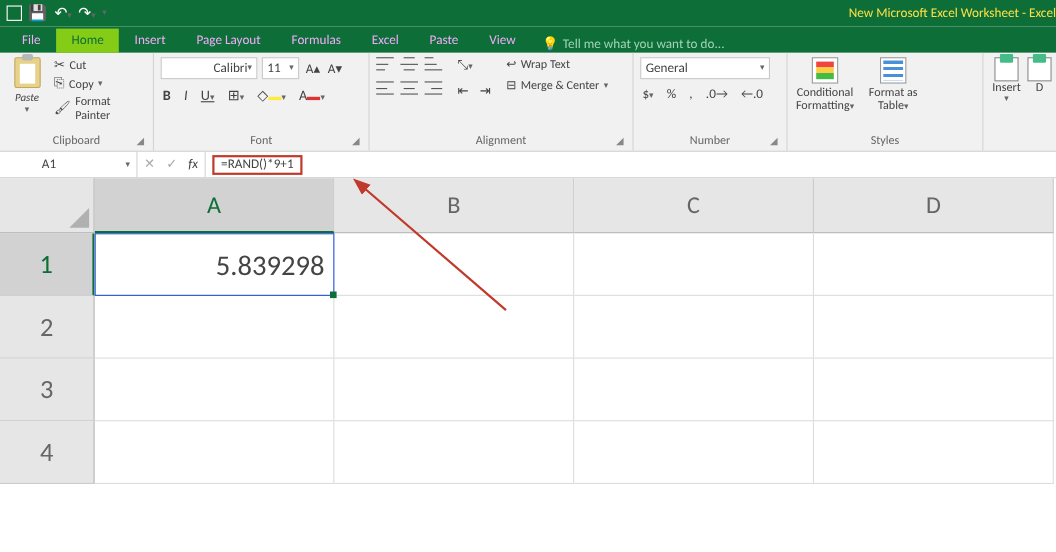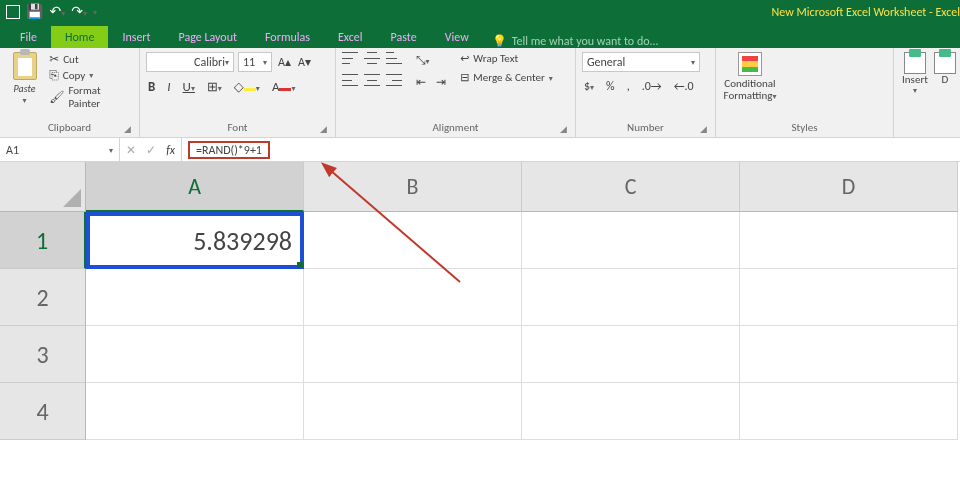--- a/index.html
+++ b/index.html
@@ -62,38 +62,38 @@
   .cf-ic::after { content: ""; position: absolute; inset: 3px; background: linear-gradient(#e44 0 33%, #fc4 33% 66%, #4b4 66% 100%); }
   .tbl-ic::after { content: ""; position: absolute; inset: 2px; background: repeating-linear-gradient(#4a90d9 0 3px, #fff 3px 6px); }
   .cell-ic::after { content: "A"; position: absolute; inset: 3px; background: #ffe28a; display: flex; align-items: center; justify-content: center; font-size: 10px; }
 
   
   .insert-ic { width: 22px; height: 22px; border: 1px solid #888; position: relative; background: #fff; }
   .insert-ic::before { content: ""; position: absolute; top: -4px; left: 4px; width: 12px; height: 8px; background: #4b8; border-radius: 1px; }
 
   
   .fbar-row { height: 24px; border-bottom: 1px solid #d4d4d4; display: flex; align-items: stretch; }
-  .name-box { width: 120px; border-right: 1px solid #d4d4d4; display: flex; align-items: center; padding: 0 6px; font-size: 12px; justify-content: space-between; }
+  .name-box { width: 93px; border-right: 1px solid #d4d4d4; display: flex; align-items: center; padding: 0 6px; font-size: 12px; justify-content: space-between; margin-left: 32px; }
   .fx-btns { display: flex; align-items: center; border-right: 1px solid #d4d4d4; padding: 0 6px; gap: 10px; color: #aaa; font-size: 12px; }
   .fx-btns .fx { font-style: italic; color: #444; }
   .formula-val { flex: 1; display: flex; align-items: center; padding: 0 6px; font-size: 12px; }
   .formula-box { border: 2px solid #c0392b; padding: 0 6px; height: 18px; display: flex; align-items: flex-end; }
 
   
   .grid-area { position: relative; }
   .col-headers { display: flex; height: 50px; }
   .corner { width: 86px; background: #e6e6e6; border-right: 1px solid #b8b8b8; border-bottom: 1px solid #b8b8b8; position: relative; }
   .corner::after { content: ""; position: absolute; right: 4px; bottom: 4px; width: 0; height: 0; border-left: 18px solid transparent; border-bottom: 18px solid #b0b0b0; }
   .col-h { width: 218px; background: #e6e6e6; border-right: 1px solid #ccc; border-bottom: 1px solid #b8b8b8; display: flex; align-items: center; justify-content: center; font-size: 22px; color: #666; }
   .col-h.sel { background: #d2d2d2; border-bottom: 2px solid #0e6e38; color: #0e6e38; }
   .row { display: flex; height: 57px; }
   .row-h { width: 86px; background: #e6e6e6; border-right: 1px solid #b8b8b8; border-bottom: 1px solid #ccc; display: flex; align-items: center; justify-content: center; font-size: 24px; color: #666; }
   .row-h.sel { background: #d2d2d2; border-right: 2px solid #0e6e38; color: #0e6e38; }
   .cell { width: 218px; border-right: 1px solid #ddd; border-bottom: 1px solid #ddd; display: flex; align-items: center; justify-content: flex-end; padding: 0 8px; font-size: 26px; font-family: Calibri, sans-serif; }
-  .cell.selected { border: 4px solid #1d4ed8; position: relative; background: #fff; }
+  .cell.selected { border: 1px solid #1d4ed8; position: relative; background: #fff; }
   .cell.selected::after { content: ""; position: absolute; right: -3px; bottom: -3px; width: 6px; height: 6px; background: #0e6e38; }
 
   
   .arrow { position: absolute; pointer-events: none; }
 
   .drop { font-size: 8px; color: #666; }
 </style>
 </head>
 <body>
 
@@ -252,20 +252,25 @@
     <div class="group-label"><span>Number</span><span class="launcher">◢</span></div>
   </div>
 
   <div class="group" style="width:178px">
     <div class="group-body">
       <div class="big-btn">
           <div class="ic cf-ic"></div>
           <span>Conditional</span>
           <span><span>Formatting</span><span class="drop">▾</span></span>
         </div>
+      <div class="big-btn">
+          <div class="ic tbl-ic"></div>
+          <span>Format as</span>
+          <span><span>Table</span><span class="drop">▾</span></span>
+        </div>
     </div>
     <div class="group-label"><span>Styles</span></div>
   </div>
 
   <div class="group" style="width:66px;border-right:none">
     <div class="group-body">
       <div class="big-btn" style="width:38px">
           <div class="insert-ic"></div>
           <span>Insert</span>
           <span class="drop">▾</span>

